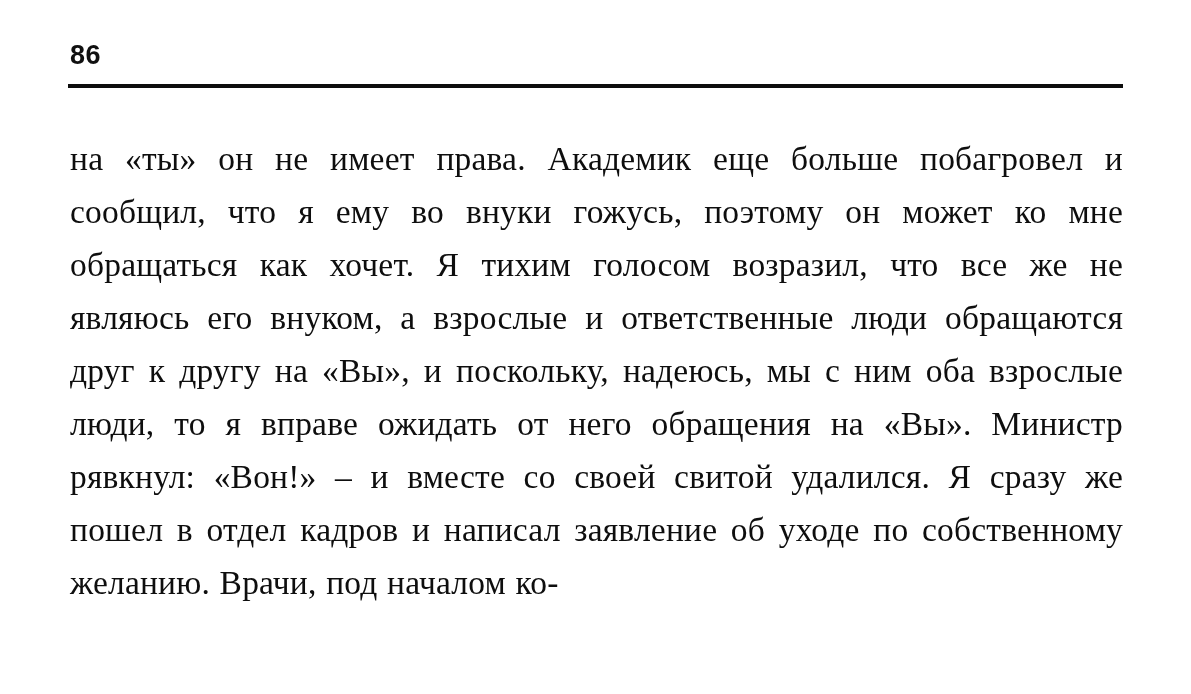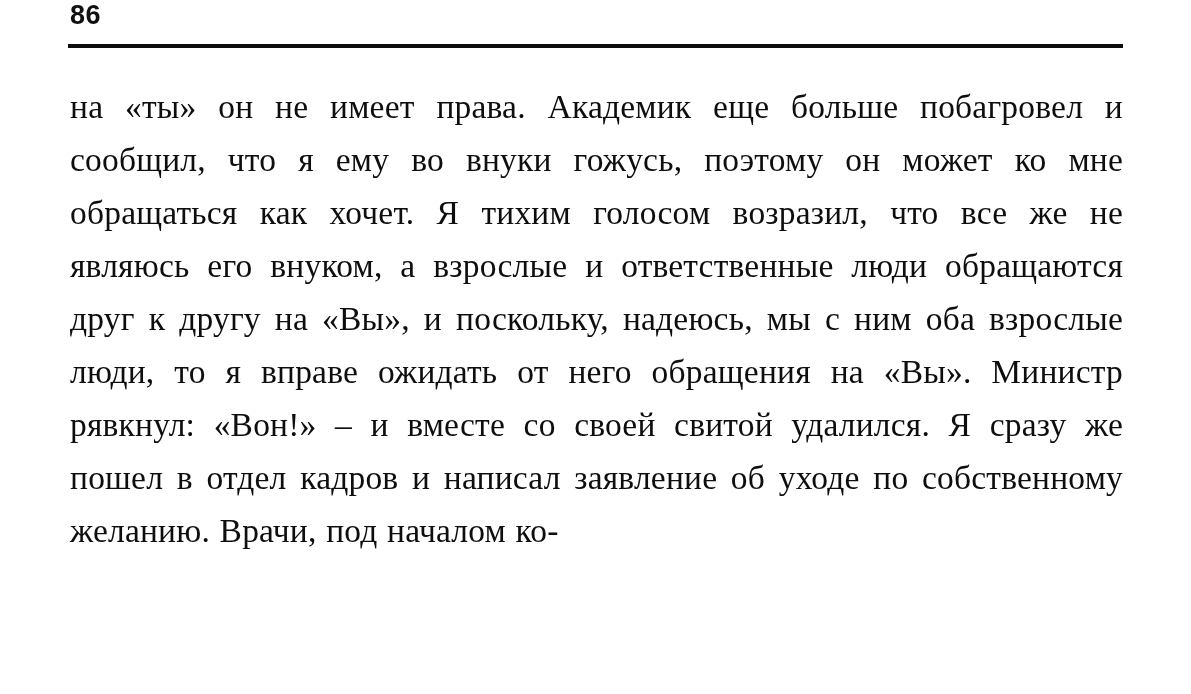--- a/index.html
+++ b/index.html
@@ -19,20 +19,21 @@
     width: 1191px;
     height: 694px;
     background: #ffffff;
     box-sizing: border-box;
     padding: 0 62px;
   }
   .running-head {
     display: flex;
     align-items: baseline;
     gap: 24px;
+    padding-top: 40px;
     padding-left: 8px;
   }
   .folio {
     font-family: "Liberation Sans", "DejaVu Sans", sans-serif;
     font-weight: 700;
     font-size: 27px;
     letter-spacing: 0.5px;
     color: #101010;
   }
   .head-title {
@@ -51,21 +52,21 @@
     text-transform: uppercase;
   }
   .rule {
     margin-top: 13px;
     margin-left: 6px;
     margin-right: 6px;
     height: 4px;
     background: #0d0d0d;
   }
   .body-text {
-    margin-top: 32px;
+    margin-top: 44px;
     margin-left: 8px;
     margin-right: 6px;
     font-family: "Liberation Serif", "DejaVu Serif", serif;
     font-size: 33.5px;
     line-height: 53px;
     text-align: justify;
     text-justify: inter-word;
     letter-spacing: 0.2px;
     color: #0e0e0e;
     word-spacing: 1px;

